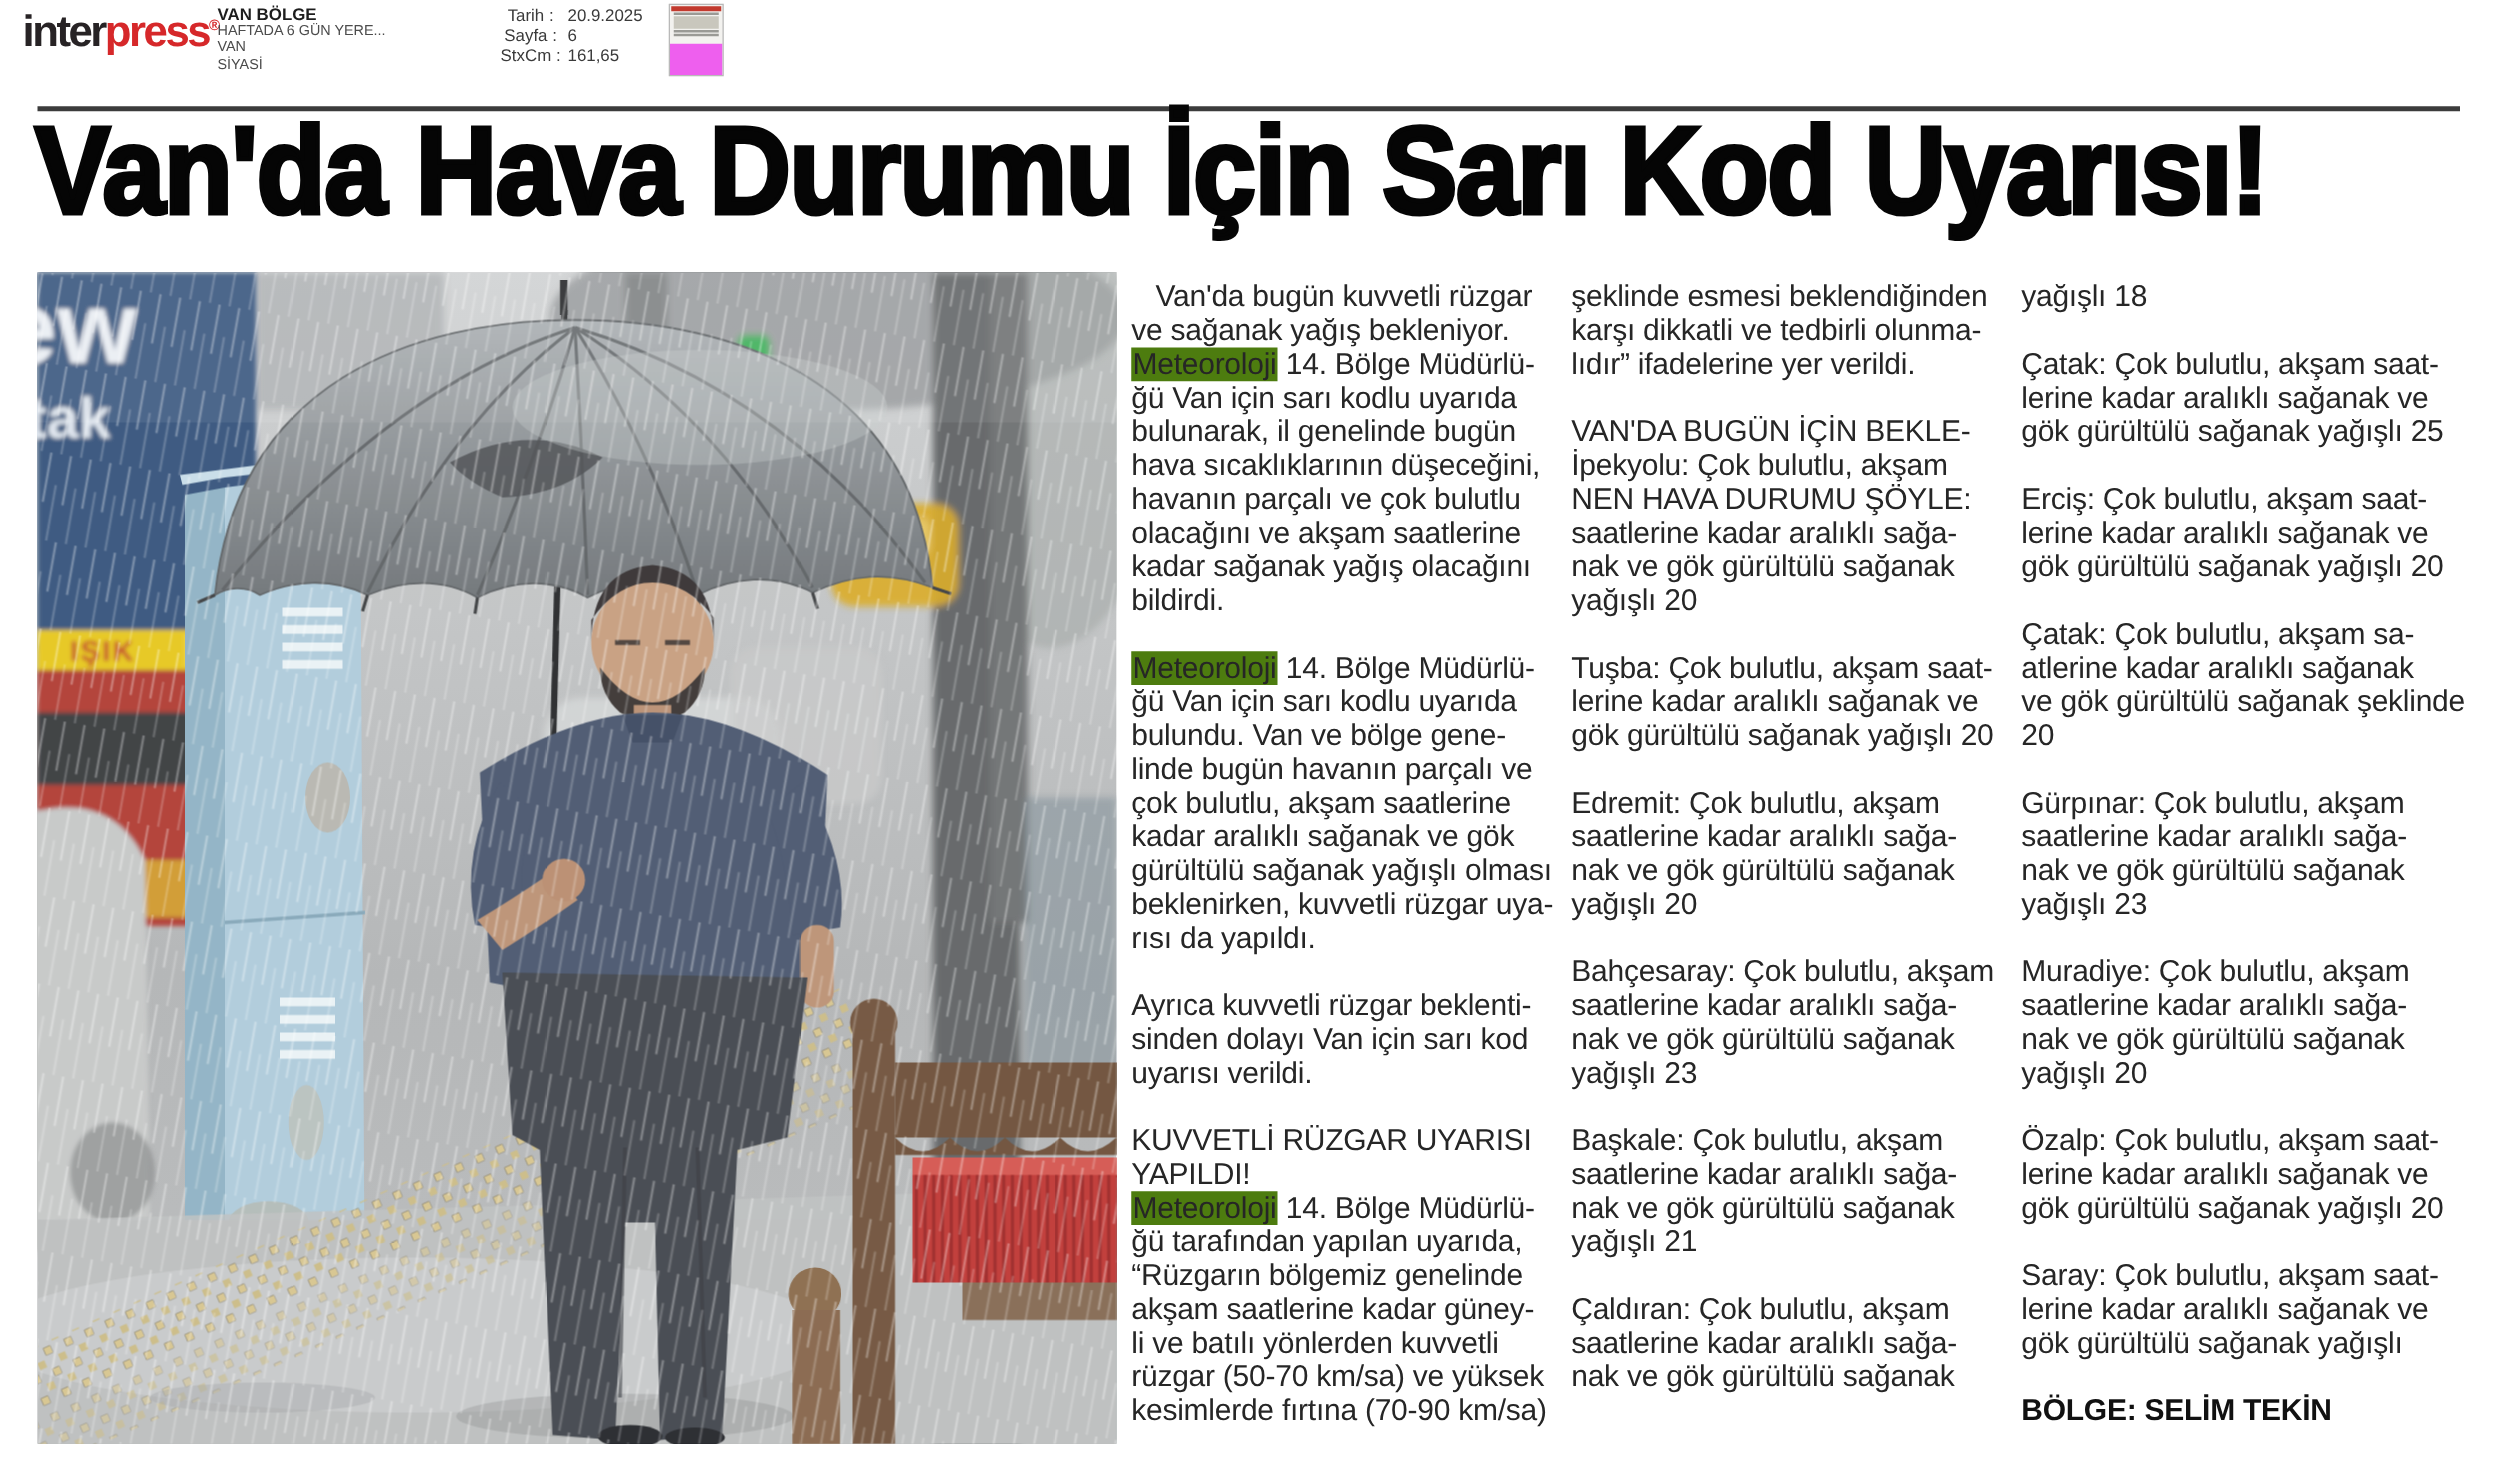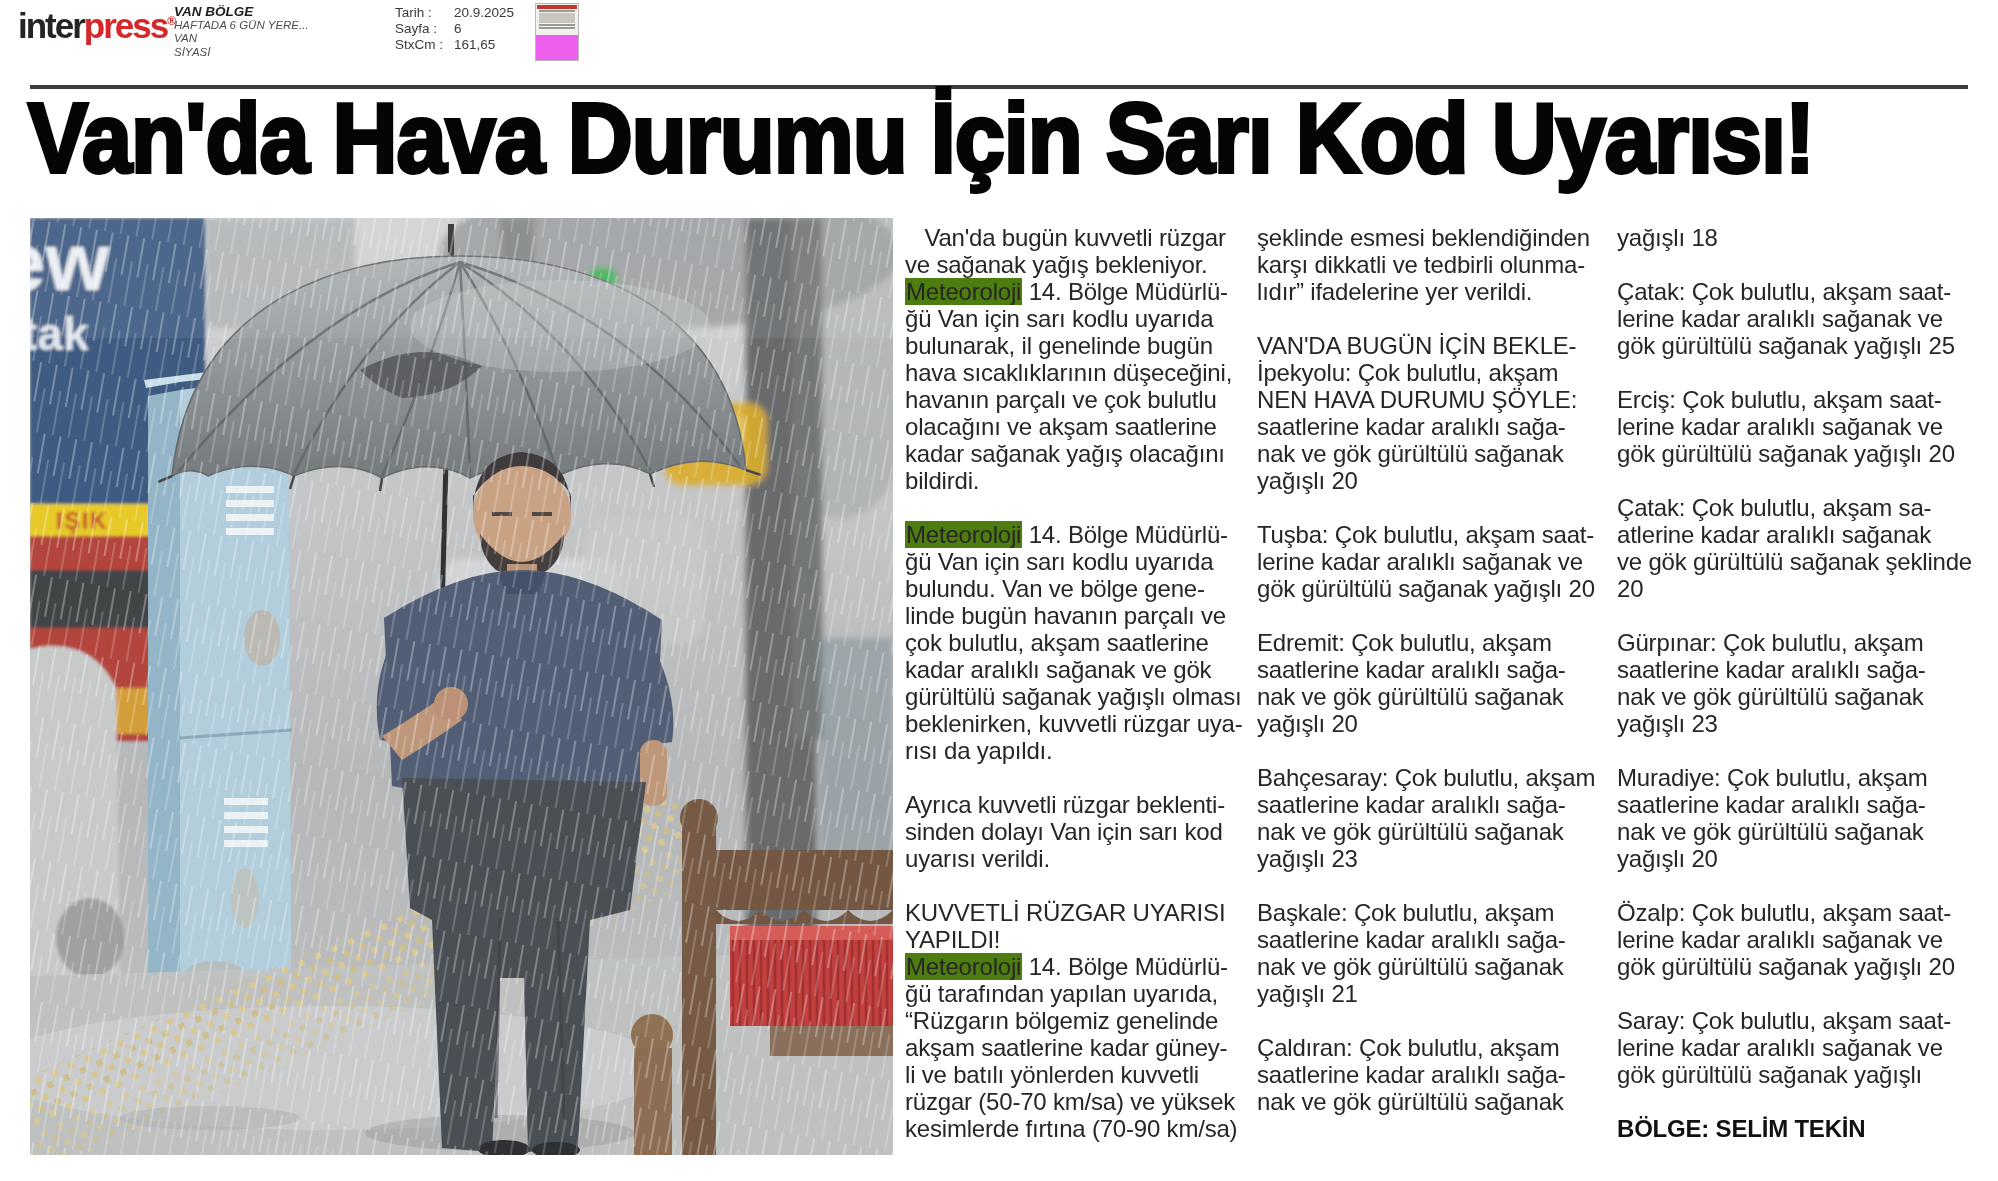--- a/index.html
+++ b/index.html
@@ -4,26 +4,26 @@
 <style>
   html,body{margin:0;padding:0;background:#ffffff;}
   .page{position:relative;width:1998px;height:1181px;background:#fff;overflow:hidden;
         font-family:"Liberation Sans", sans-serif;color:#2a2a2a;}
   
   .clip-header{position:absolute;left:12px;top:0;width:100%;height:85px;}
   .logo{position:absolute;left:6px;top:8px;font-size:35px;font-weight:bold;letter-spacing:-2px;line-height:1;}
   .logo .p1{color:#272325;}
   .logo .p2{color:#d6282a;}
   .logo .reg{color:#d6282a;font-size:12px;vertical-align:super;letter-spacing:0;}
-  .pub{position:absolute;left:162px;top:5px;line-height:13.5px;font-style:italic;}
+  .pub{position:absolute;left:162px;top:5px;line-height:13.5px;}
   .pub .name{font-size:13.5px;font-weight:bold;color:#1d1d1d;}
   .pub .sub{font-size:11.5px;color:#4c4c4c;}
   .meta{position:absolute;left:383px;top:5px;font-size:13.5px;color:#3a3a3a;line-height:16px;}
   .meta .row{display:flex;}
-  .meta .lab{width:59px;}
+  .meta .lab{width:59px;text-align:center;}
   .meta .val{white-space:pre;}
   .thumb{position:absolute;left:523px;top:3px;width:42px;height:56px;border:1px solid #b9b9b9;background:#f3f2ef;overflow:hidden;}
   .thumb .bar{height:4px;background:#c23a2e;margin:1px 1px 1px 1px;}
   .thumb .tl{height:2px;background:#9a9a95;margin:1px 3px;}
   .thumb .ph{height:10px;background:#c9c7bd;margin:1px 3px;}
   .thumb .mag{position:absolute;left:0;bottom:0;width:100%;height:25px;background:#ee5fee;}
   
   .rule{position:absolute;left:30px;top:85px;width:1938px;height:4px;background:#3c3c3c;}
   .headline{position:absolute;left:28px;top:88px;width:1960px;margin:0;
             font-size:90px;line-height:90px;font-weight:bold;color:#050505;

